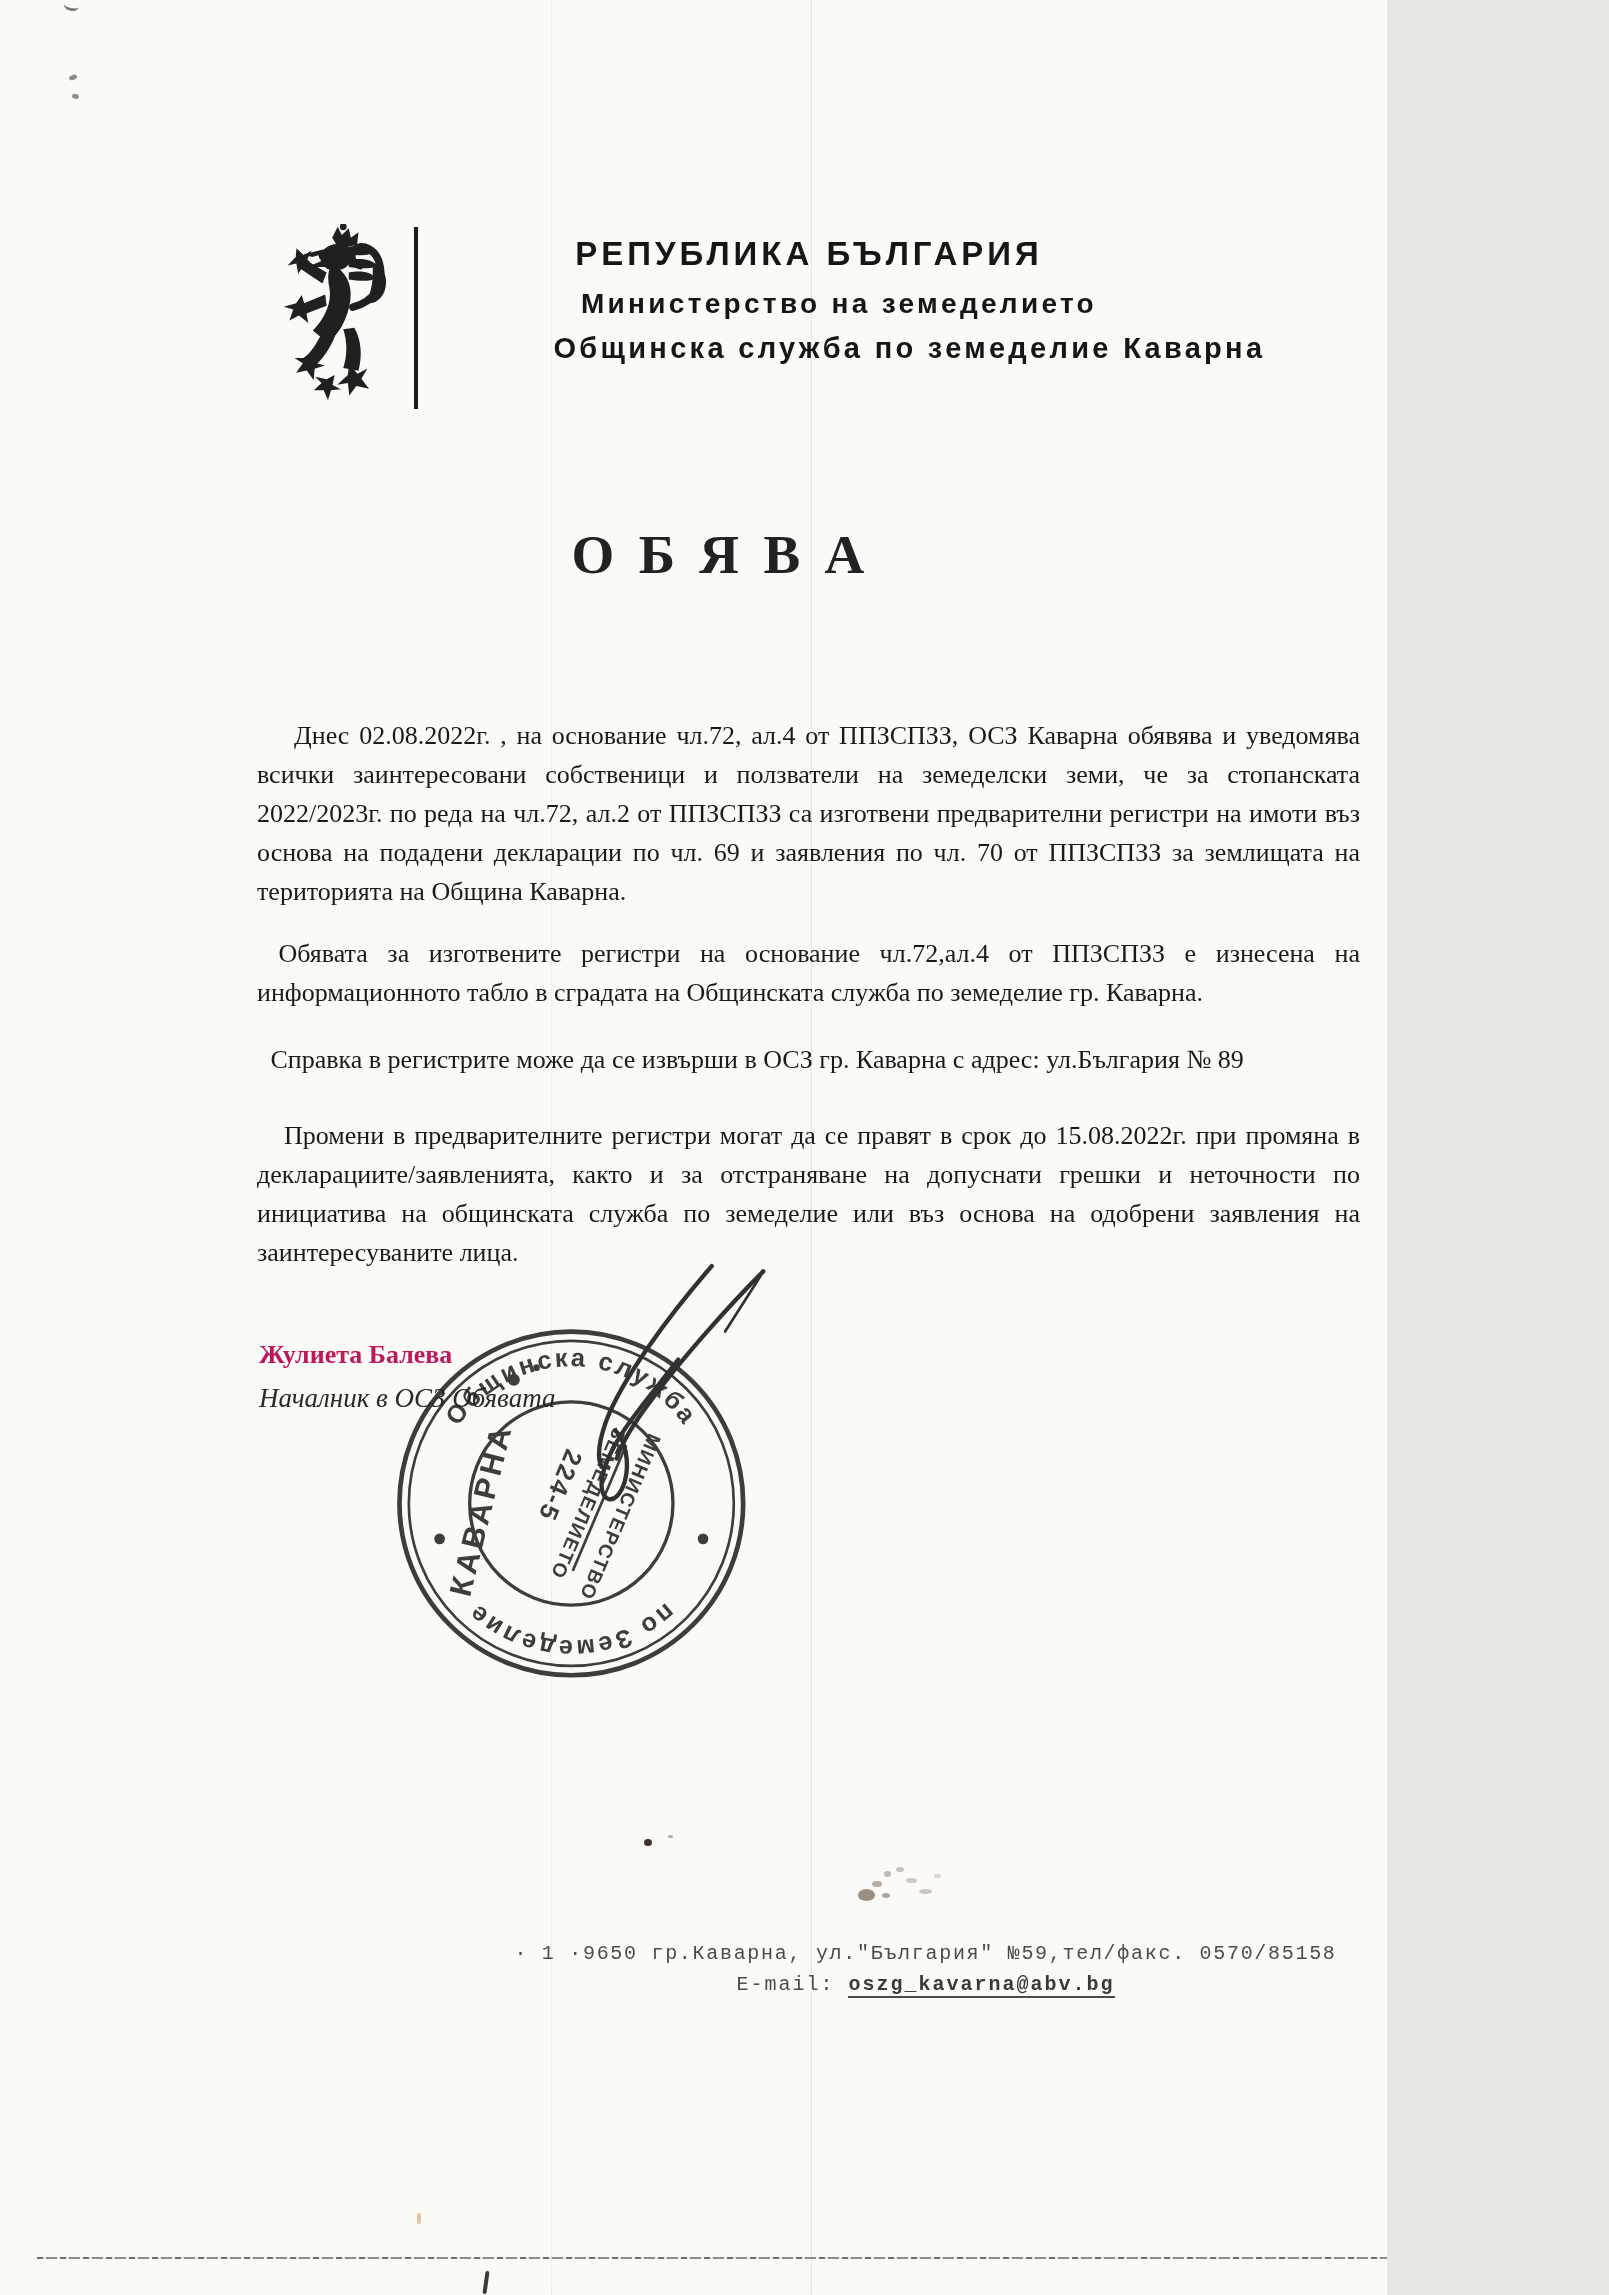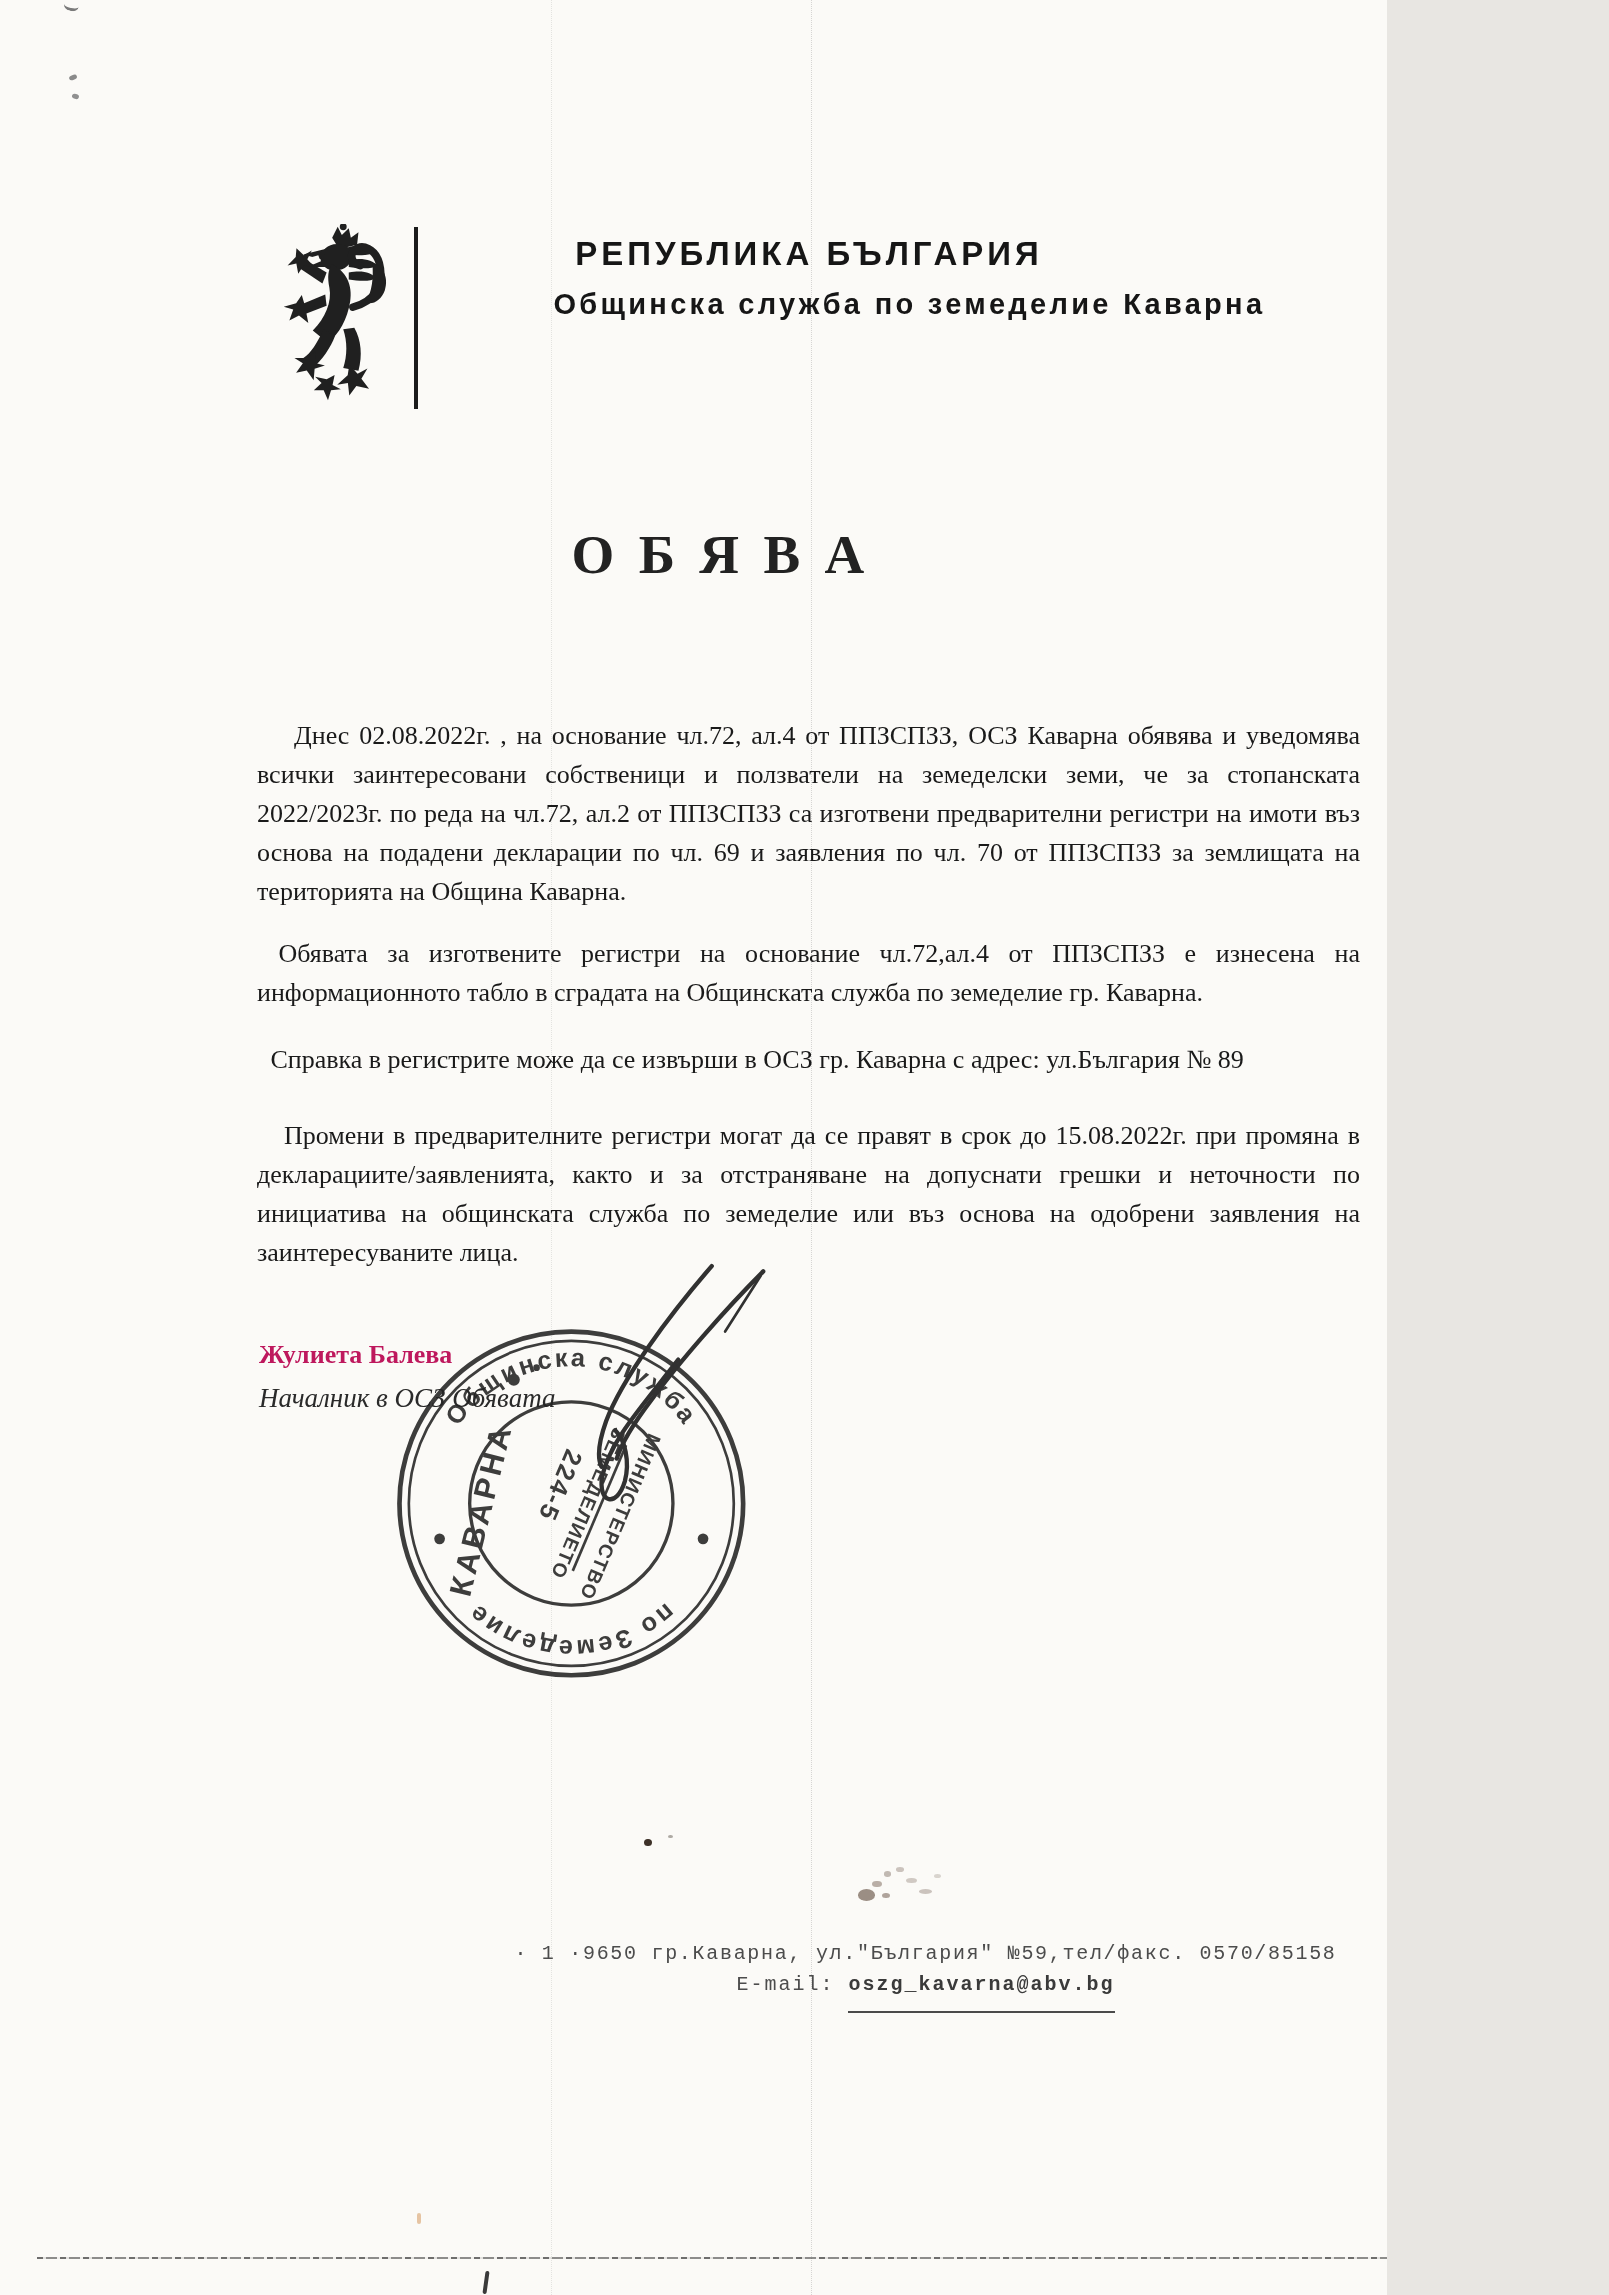--- a/index.html
+++ b/index.html
@@ -52,21 +52,21 @@
   .smudge i{position:absolute;display:block;border-radius:50%;background:rgba(92,70,55,.6);}
   .mark-tl-1{position:absolute;left:64px;top:0px;width:14.7px;height:8px;border-bottom:3.3px solid #7a7a7a;border-radius:50%;transform:rotate(12deg);}
   .mark-colon-a{position:absolute;left:69px;top:75px;width:8px;height:4.7px;background:#8a8a8a;border-radius:50%;transform:rotate(-20deg);}
   .mark-colon-b{position:absolute;left:72px;top:94px;width:7.4px;height:4.7px;background:#909090;border-radius:50%;transform:rotate(15deg);}
   .mark-orange{position:absolute;left:417px;top:2213px;width:4px;height:10.7px;background:rgba(205,130,60,.45);border-radius:2px;}
   
   .footer{position:absolute;left:257px;top:1942px;width:1337px;text-align:center;
     font-family:"Liberation Mono",monospace;color:#4c4c4c;}
   .footer-line1{font-size:20px;letter-spacing:1.7px;white-space:nowrap;}
   .footer-line2{margin-top:8px;font-size:20px;letter-spacing:2px;}
-  .footer-email{font-weight:bold;color:#3a3a3a;border-bottom:2px solid #4a4a4a;padding-bottom:15px;text-decoration:none;}
+  .footer-email{font-weight:bold;color:#3a3a3a;border-bottom:2px solid #4a4a4a;padding-bottom:0;text-decoration:none;}
   .bottom-line{position:absolute;left:37px;top:2257px;width:1570px;height:2px;
     background:repeating-linear-gradient(90deg,rgba(50,50,50,.7) 0 6px,rgba(50,50,50,.12) 6px 9.4px,rgba(50,50,50,.55) 9.4px 20px,rgba(50,50,50,.05) 20px 23px);}
   .bottom-mark{position:absolute;left:484px;top:2271px;width:4px;height:23px;background:#3a3a3a;border-radius:2.7px;transform:rotate(8deg);}
 </style>
 </head>
 <body>
 
 <div class="page">
 
   <div class="scanline-v" style="left:551px;"></div>
@@ -110,20 +110,21 @@
 
       <path d="M100,120 C132,112 146,86 138,56 C132,36 114,28 103,37 C94,44 99,58 110,60" fill="none" stroke="#202020" stroke-width="11" stroke-linecap="round"></path>
       <path d="M128,56 C144,60 152,78 146,96 C141,110 128,118 118,113 C128,99 130,76 128,56 Z"></path>
     </g>
   </svg>
 
   <div class="hdr-divider"></div>
 
   <div class="hdr-text">
     <div class="hdr-line hdr-l1">РЕПУБЛИКА БЪЛГАРИЯ</div>
+    <div class="hdr-line hdr-l2">Министерство на земеделието</div>
     <div class="hdr-line hdr-l4">Общинска служба по земеделие Каварна</div>
   </div>
 
   <div class="doc-title">О Б Я В А</div>
 
   <div class="para p1"><span>Днес </span><span class="b">02.08.2022г</span><span>. , на основание чл.72, ал.4 от ППЗСПЗЗ, ОСЗ Каварна обявява и уведомява всички заинтересовани собственици и ползватели на земеделски земи, че за стопанската 2022/2023г. по реда на чл.72, ал.2 от ППЗСПЗЗ са изготвени предварителни регистри на имоти въз основа на подадени декларации по чл. 69 и заявления по чл. 70 от ППЗСПЗЗ за землищата на територията на Община Каварна.</span></div>
   <div class="para p2"><span>Обявата за изготвените регистри на основание чл.72,ал.4 от ППЗСПЗЗ е изнесена на информационното табло в сградата на Общинската служба по земеделие гр. Каварна.</span></div>
   <div class="para p3"><span>Справка в регистрите може да се извърши в ОСЗ  гр. Каварна с адрес: ул.България № 89</span></div>
   <div class="para p4"><span>Промени в предварителните регистри могат да се правят в срок до </span><span class="b">15.08.2022г</span><span>. при промяна в декларациите/заявленията, както и за отстраняване на допуснати грешки и неточности по инициатива на общинската служба по земеделие или въз основа на одобрени заявления на заинтересуваните лица.</span></div>
 

